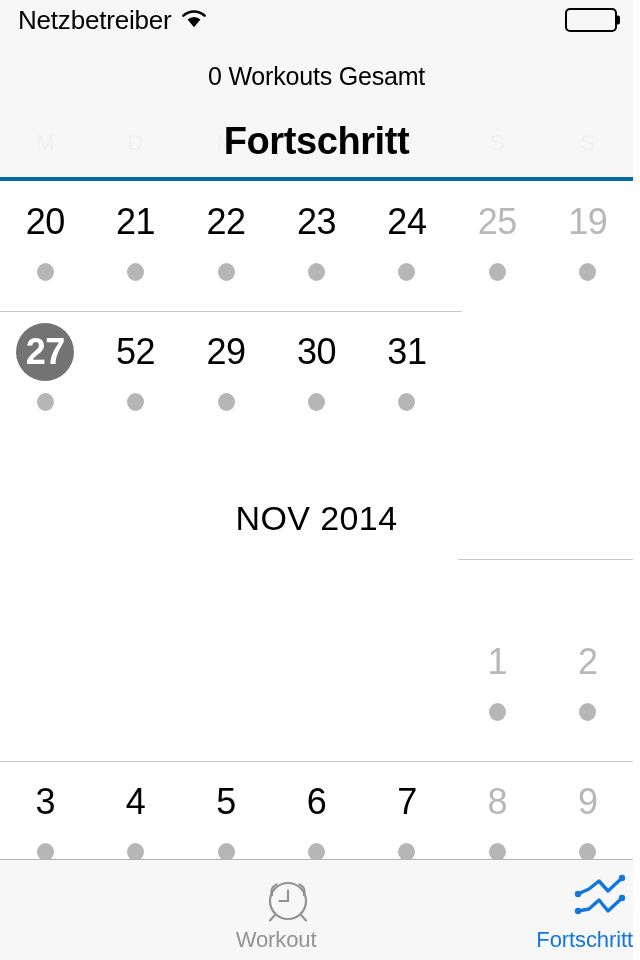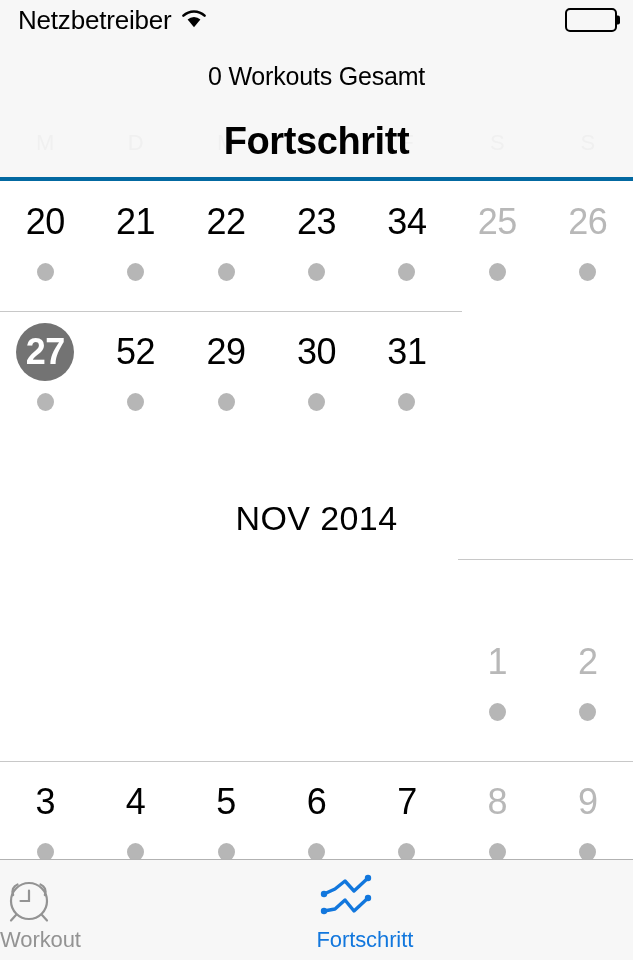--- a/index.html
+++ b/index.html
@@ -205,21 +205,21 @@
   .tab-bar {
     flex: 0 0 101px;
     background: #f7f7f7;
     border-top: 1px solid #b2b2b2;
     display: flex;
   }
   .tab-item {
     flex: 1 1 0;
     display: flex;
     flex-direction: column;
-    align-items: flex-start;
+    align-items: flex-end;
     justify-content: center;
     padding-top: 6px;
     gap: 2px;
   }
   .tab-icon {
     height: 52px;
     display: flex;
     align-items: center;
     justify-content: center;
   }
@@ -283,29 +283,29 @@
         </div>
         <div class="day-cell">
           <div class="day-number">22</div>
           <div class="day-dot"></div>
         </div>
         <div class="day-cell">
           <div class="day-number">23</div>
           <div class="day-dot"></div>
         </div>
         <div class="day-cell">
-          <div class="day-number">34</div>
+          <div class="day-number">24</div>
           <div class="day-dot"></div>
         </div>
         <div class="day-cell">
           <div class="day-number dim">25</div>
           <div class="day-dot"></div>
         </div>
         <div class="day-cell">
-          <div class="day-number dim">26</div>
+          <div class="day-number dim">19</div>
           <div class="day-dot"></div>
         </div>
       </div>
 
     <div class="week-row">
         <div class="day-cell">
           <div class="day-number selected">27</div>
           <div class="day-dot"></div>
         </div>
         <div class="day-cell">

